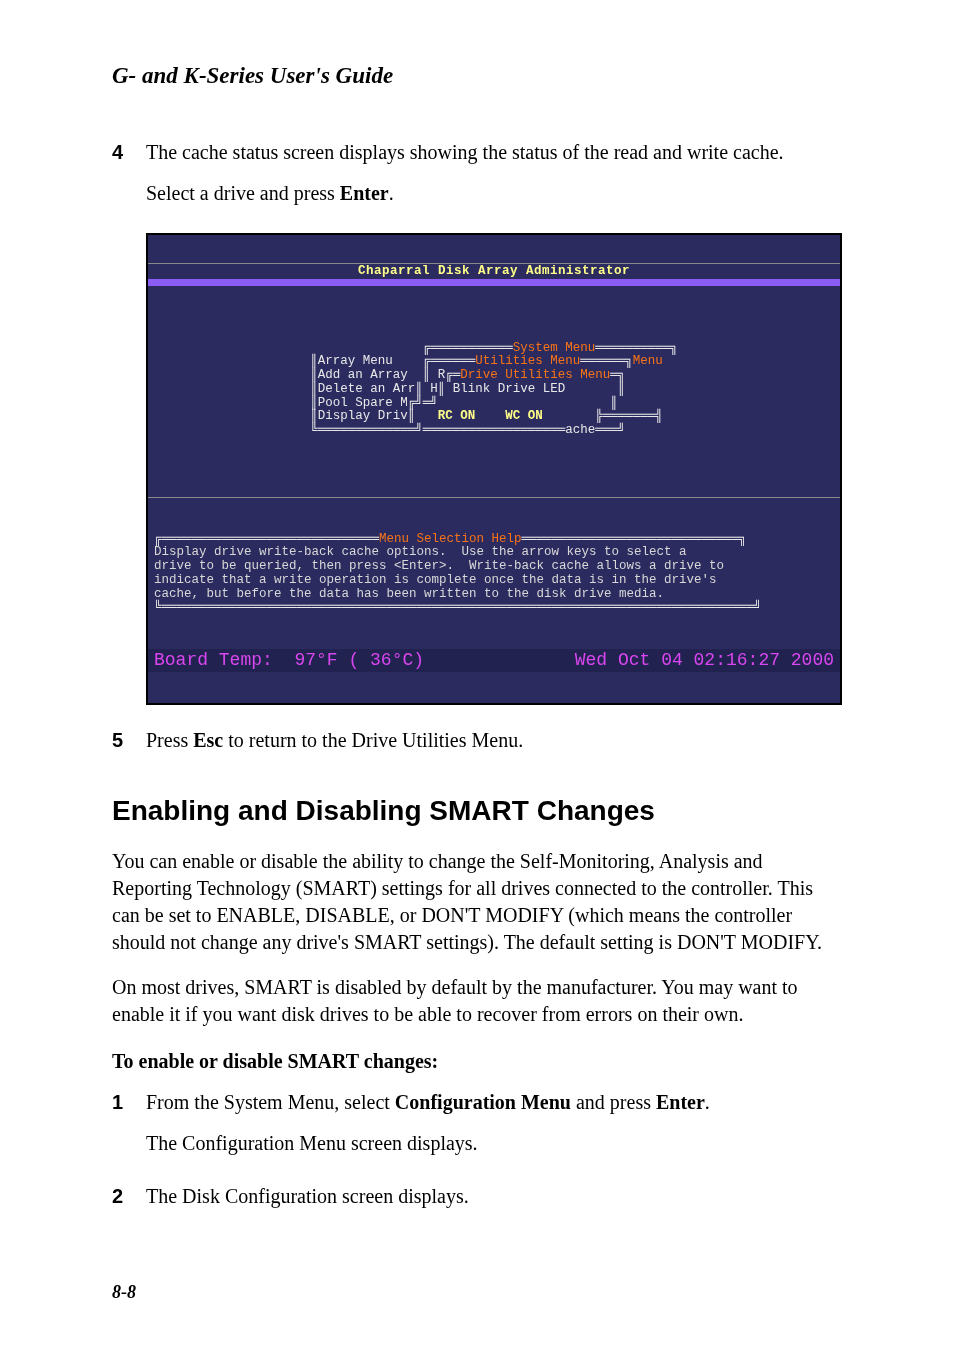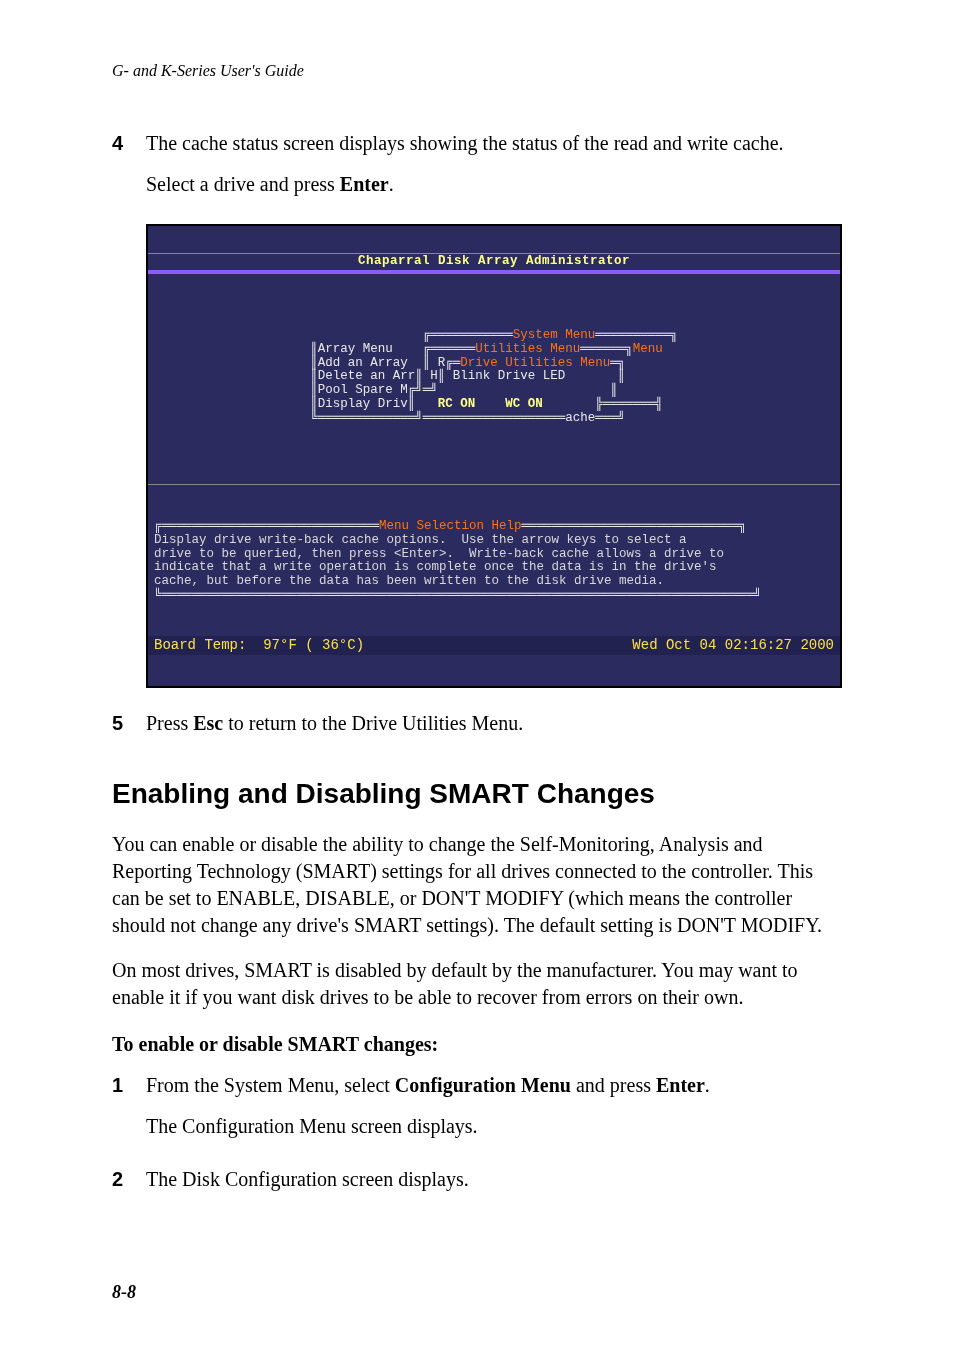--- a/index.html
+++ b/index.html
@@ -9,22 +9,22 @@
     color: #000;
     width: 954px;
     height: 1352px;
     position: relative;
     padding: 60px 112px 40px 112px;
     font-size: 20px;
     line-height: 1.35;
   }
   .header {
     font-style: italic;
-    font-weight: normal;
-    font-size: 16px;
+    font-weight: bold;
+    font-size: 23px;
     margin-bottom: 48px;
   }
   .step-row {
     display: flex;
     margin-bottom: 12px;
   }
   .step-num {
     font-family: Arial, Helvetica, sans-serif;
     font-weight: bold;
     font-size: 20px;
@@ -76,21 +76,21 @@
     line-height: 1.1;
     padding: 0 0 3px 0;
     white-space: pre;
     overflow: hidden;
   }
   .term-title {
     background: #2b2b60;
     color: #ffff88;
     text-align: center;
     border-top: 1px solid #888;
-    border-bottom: 4px solid #8b5cf6;
+    border-bottom: 7px solid #8b5cf6;
     padding: 1px 0;
     letter-spacing: 0.5px;
   }
   .term-body {
     padding: 14px 6px 4px 6px;
   }
   .term .yellow { color: #ffff88; font-weight: bold; }
   .term .dim { color: #f97316; }
   .term .boxline {
     color: #e8e8e8;
@@ -99,26 +99,26 @@
   .term .menublock {
     display:inline-block;
     text-align:left;
   }
   .term-help {
     border-top: 1px solid #888;
     padding: 21px 6px 6px 6px;
   }
   .term-status {
     background: #222250;
-    color: #fde047;
+    color: #d946ef;
     padding: 2px 6px;
     display:flex;
     justify-content: space-between;
     font-family: "Courier New", monospace;
-    font-size: 14px;
+    font-size: 18px;
   }
 </style>
 </head>
 <body>
 
 <div class="header">G- and K-Series User's Guide</div>
 
 <div class="step-row">
   <div class="step-num">4</div>
   <div class="step-body">

